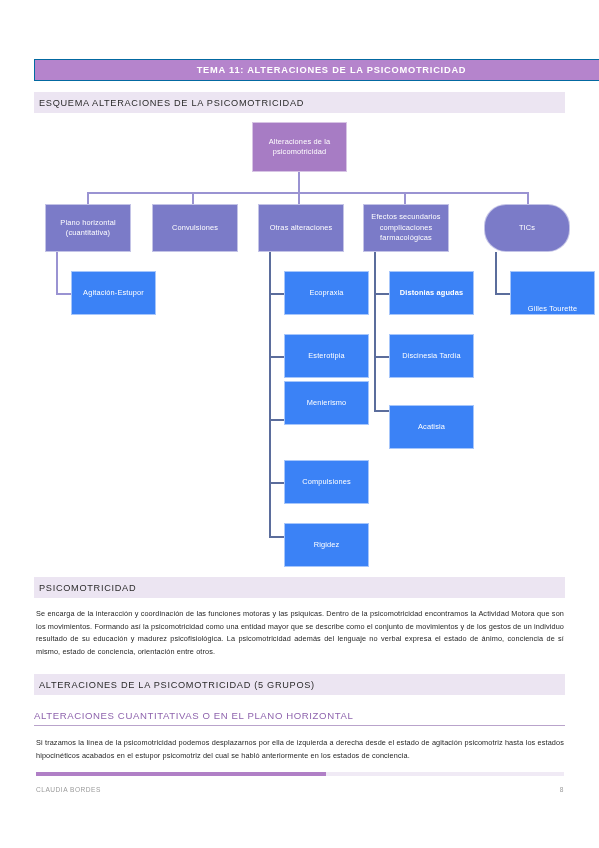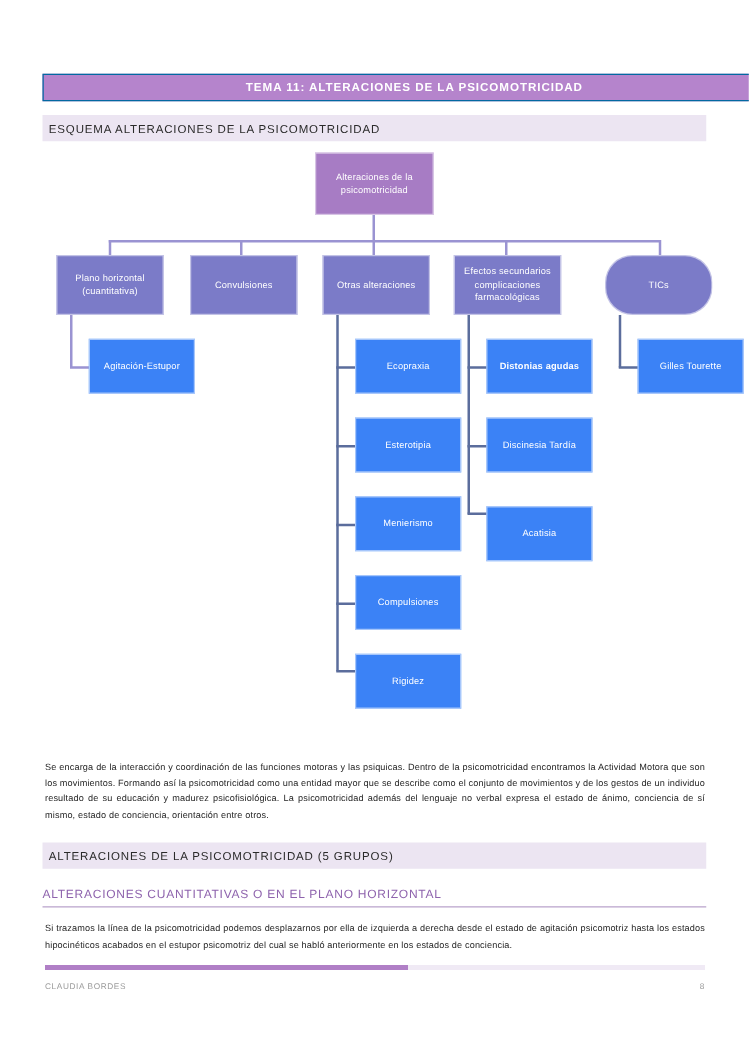--- a/index.html
+++ b/index.html
@@ -215,21 +215,21 @@
     <div class="conn dark" style="left:269px; top:306px; width:16px; height:1.5px;"></div>
     <div class="conn dark" style="left:269px; top:369px; width:16px; height:1.5px;"></div>
     <div class="conn dark" style="left:269px; top:423px; width:16px; height:1.5px;"></div>
 
     <div class="node lvl3" style="left:284px; top:158px; width:85px; height:44px;">
       <span class="t">Ecopraxia</span>
     </div>
     <div class="node lvl3" style="left:284px; top:221px; width:85px; height:44px;">
       <span class="t">Esterotipia</span>
     </div>
-    <div class="node lvl3" style="left:284px; top:284px; width:85px; height:44px;">
+    <div class="node lvl3" style="left:284px; top:268px; width:85px; height:44px;">
       <span class="t">Menierismo</span>
     </div>
     <div class="node lvl3" style="left:284px; top:347px; width:85px; height:44px;">
       <span class="t">Compulsiones</span>
     </div>
     <div class="node lvl3" style="left:284px; top:410px; width:85px; height:44px;">
       <span class="t">Rigidez</span>
     </div>
 
     <div class="conn dark" style="left:374px; top:139px; width:1.5px; height:159px;"></div>
@@ -242,26 +242,29 @@
     </div>
     <div class="node lvl3" style="left:389px; top:221px; width:85px; height:44px;">
       <span class="t">Discinesia Tardía</span>
     </div>
     <div class="node lvl3" style="left:389px; top:275px; width:85px; height:44px;margin-top:17px;">
       <span class="t">Acatisia</span>
     </div>
 
     <div class="conn dark" style="left:495px; top:139px; width:1.5px; height:42px;"></div>
     <div class="conn dark" style="left:495px; top:180px; width:16px; height:1.5px;"></div>
-    <div class="node lvl3" style="left:510px; top:158px; width:85px; height:44px;">
+    <div class="node lvl3" style="left:510px; top:158px; width:85px; height:44px;align-items:flex-end;">
       <span class="t">Gilles Tourette</span>
     </div>
 
   </div>
 
+  <div class="band" id="band-psico">
+    <span class="t">PSICOMOTRICIDAD</span>
+  </div>
 
   <p class="para" id="para-psico">Se encarga de la interacción y coordinación de las funciones motoras y las psiquicas. Dentro de la psicomotricidad encontramos la Actividad Motora que son los movimientos. Formando así la psicomotricidad como una entidad mayor que se describe como el conjunto de movimientos y de los gestos de un individuo resultado de su educación y madurez psicofisiológica. La psicomotricidad además del lenguaje no verbal expresa el estado de ánimo, conciencia de sí mismo, estado de conciencia, orientación entre otros.</p>
 
   <div class="band" id="band-grupos">
     <span class="t">ALTERACIONES DE LA PSICOMOTRICIDAD (5 GRUPOS)</span>
   </div>
 
   <div class="subhead" id="subhead-cuant">
     <span class="t">ALTERACIONES CUANTITATIVAS O EN EL PLANO HORIZONTAL</span>
     <span class="rule"></span>

